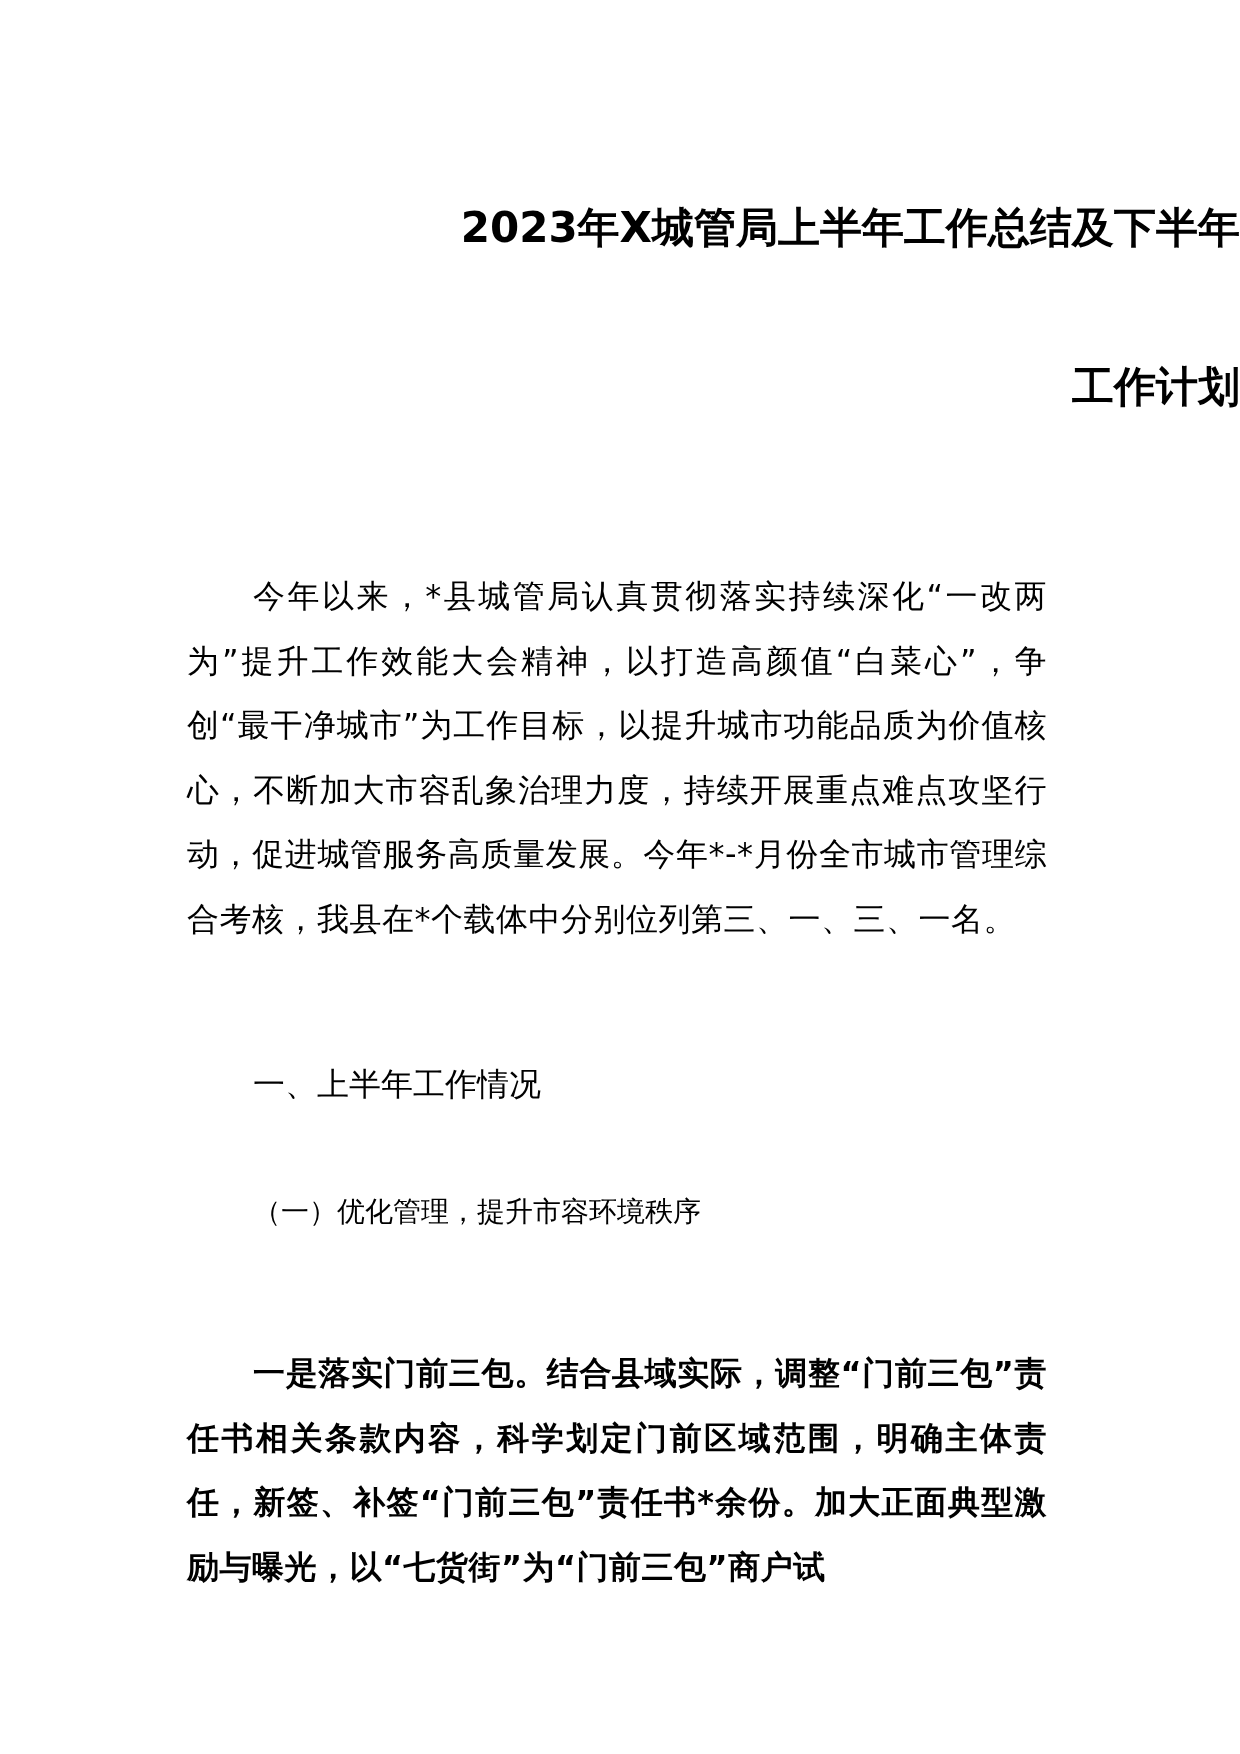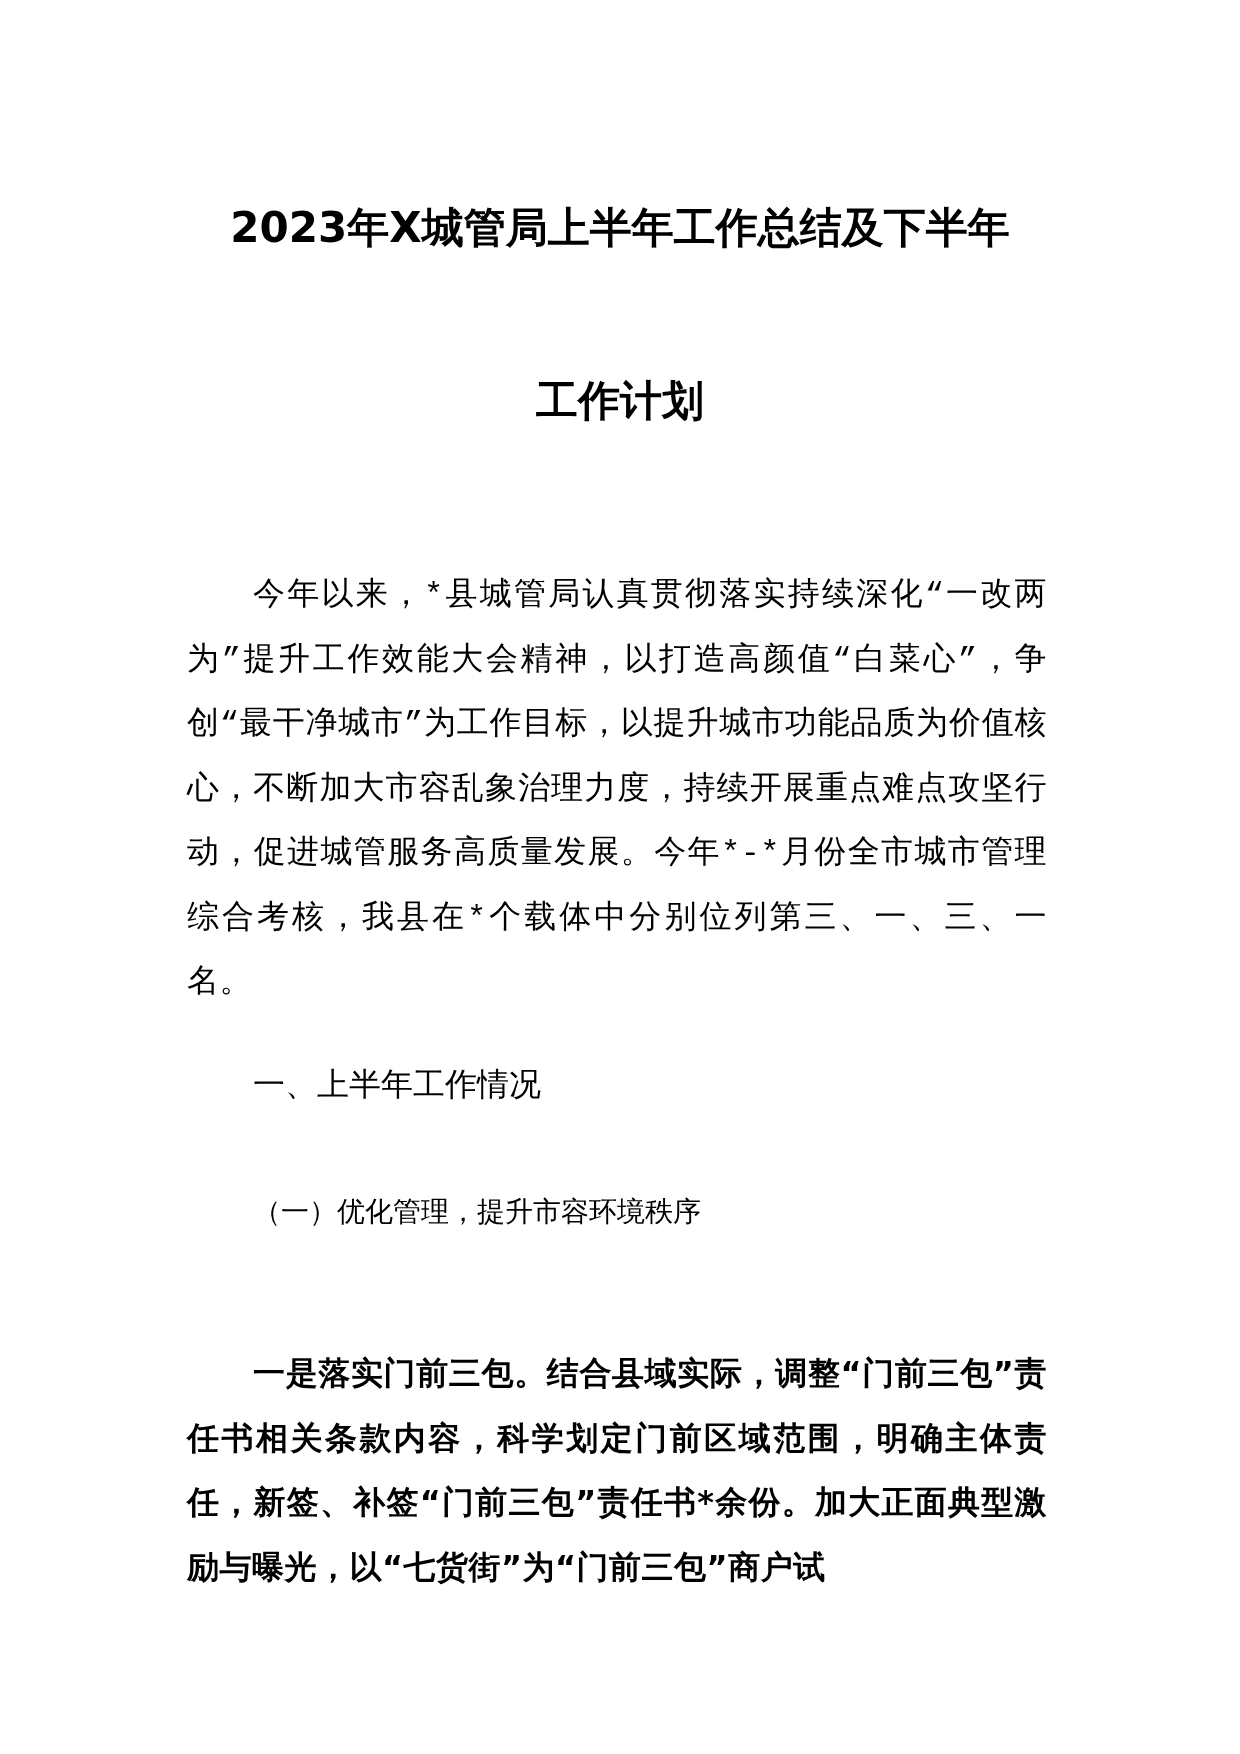--- a/index.html
+++ b/index.html
@@ -19,44 +19,43 @@
     position: absolute;
     left: 0; top: 0;
     width: 1240px;
     height: 1754px;
     background: #ffffff;
   }
   .title {
     position: absolute;
     left: 0;
     width: 1240px;
-    text-align: center;
+    text-align: right;
     font-weight: bold;
     font-size: 42px;
     line-height: 50px;
     letter-spacing: 0px;
     white-space: nowrap;
   }
   .title-line1 { top: 203px; }
-  .title-line2 { top: 376px; }
+  .title-line2 { top: 362px; }
 
   .body-text {
     position: absolute;
     left: 187px;
     width: 860px;
     font-size: 32px;
     line-height: 64.5px;
     text-align: justify;
     text-align-last: left;
     letter-spacing: 0.5px;
   }
   .para-intro {
     top: 532px;
     text-indent: 66px;
-    font-family: Liberation Mono, monospace;
   }
   .heading-1 {
     position: absolute;
     left: 253px;
     top: 1052px;
     font-size: 32px;
     line-height: 64px;
     white-space: nowrap;
     text-align: center;
   }

